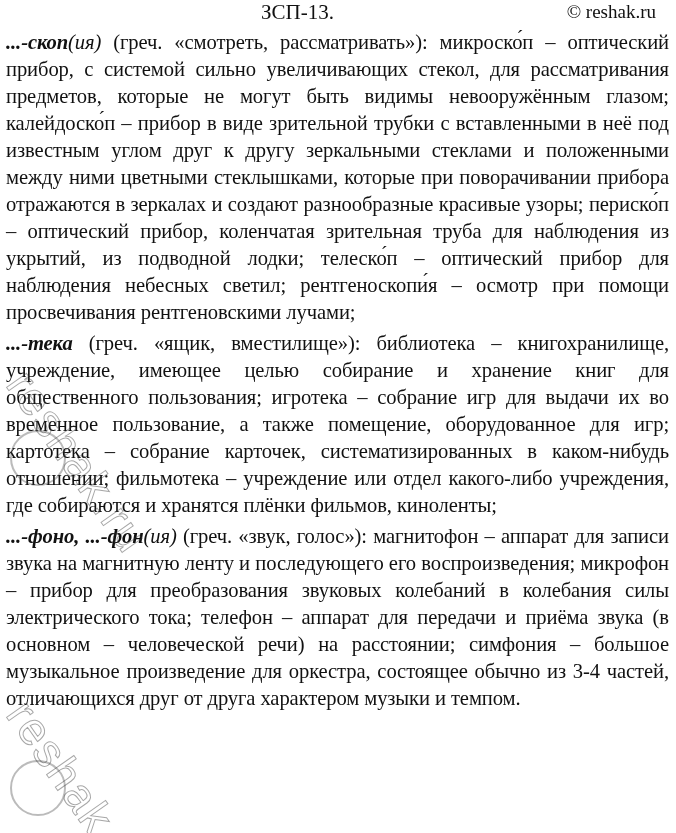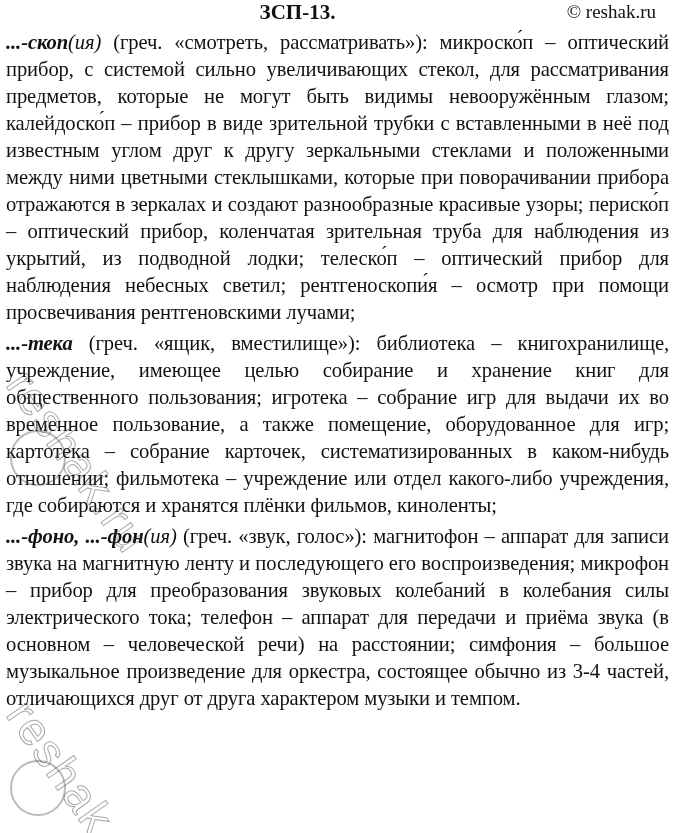--- a/index.html
+++ b/index.html
@@ -21,21 +21,21 @@
       left: 0;
       width: 676px;
       height: 26px;
     }
     .page-title {
       position: absolute;
       top: 0px;
       left: 0;
       width: 595px;
       text-align: center;
-      font-weight: bold;
+      font-weight: normal;
       font-size: 21px;
       line-height: 24px;
     }
     .copyright {
       position: absolute;
       top: 0px;
       right: 20px;
       font-size: 19px;
       line-height: 24px;
     }

